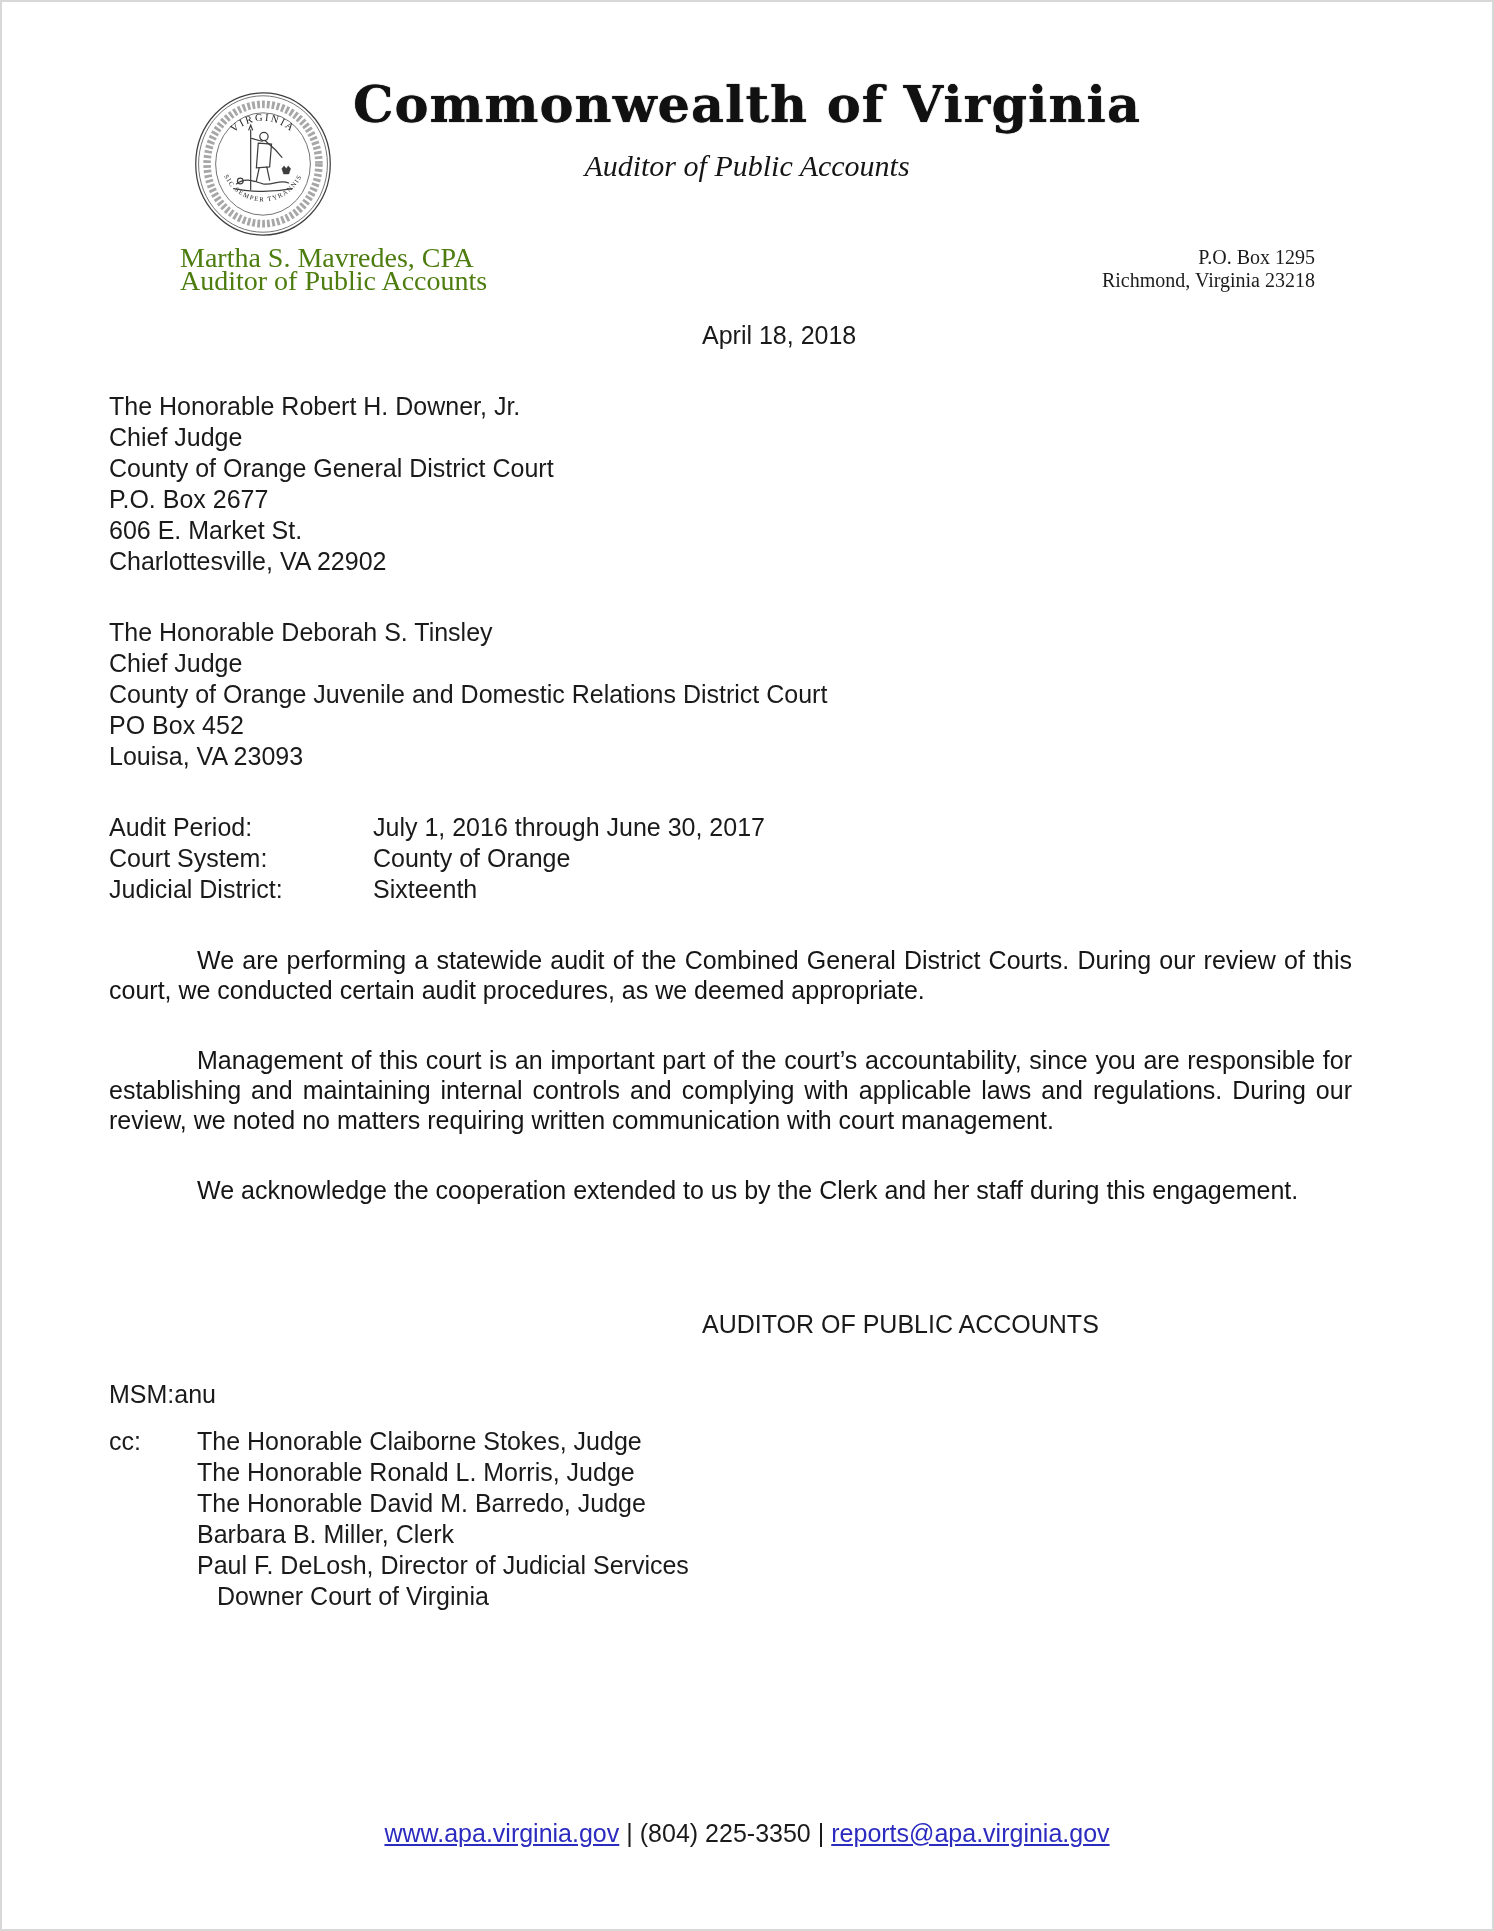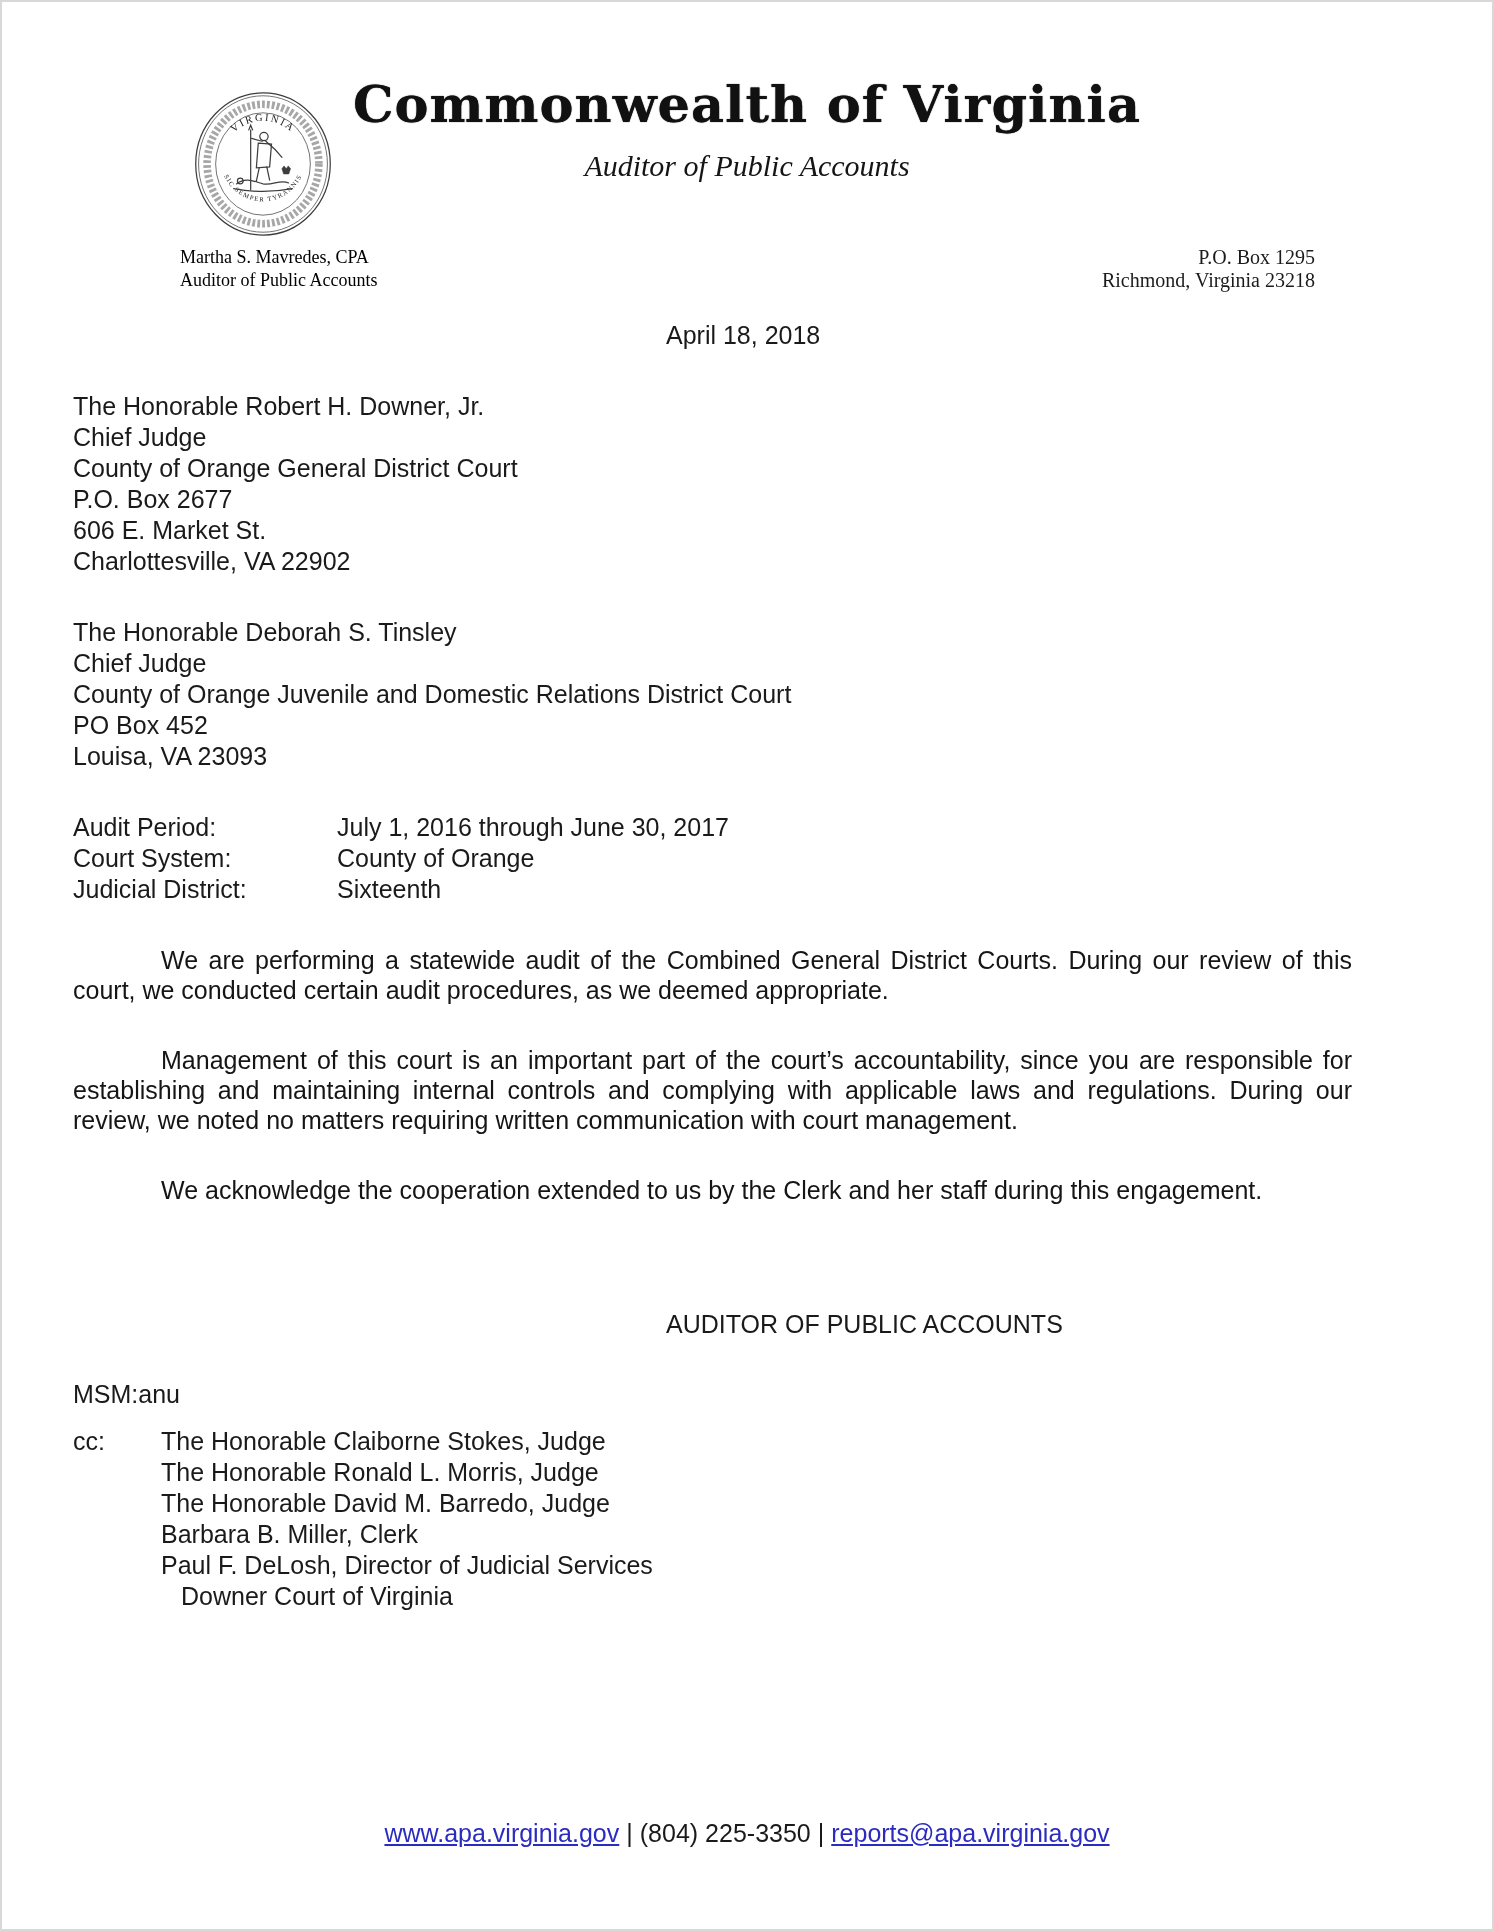--- a/index.html
+++ b/index.html
@@ -31,29 +31,29 @@
     font-family:"Liberation Serif", serif;
     font-style:italic;
     font-size:30px;
     line-height:34px;
     color:#151515;
     margin-top:17px;
   }
   .official-block{
     position:absolute;left:178px;top:244px;
     font-family:"Liberation Serif", serif;
-    font-size:18px;line-height:23px;color:#000000;
+    font-size:28px;line-height:23px;color:#4d7c0f;
   }
   .return-block{
     position:absolute;right:177px;top:244px;text-align:right;
     font-family:"Liberation Serif", serif;
     font-size:20px;line-height:23px;color:#1b1b1b;
   }
   
-  .flow{position:absolute;top:318px;left:0;right:0;padding:0 140px 0 71px;}
+  .flow{position:absolute;top:318px;left:0;right:0;padding:0 140px 0 107px;}
   .date-line{margin-left:593px;font-size:25px;line-height:31px;}
   .recipient{margin-top:40px;}
   .addr-line{font-size:25px;line-height:31px;}
   .audit-table{margin-top:40px;}
   .audit-row{display:flex;font-size:25px;line-height:31px;}
   .audit-label{width:264px;flex:0 0 264px;}
   .para{
     margin:40px 0 0 0;
     font-size:25px;line-height:30px;
     text-align:justify;

